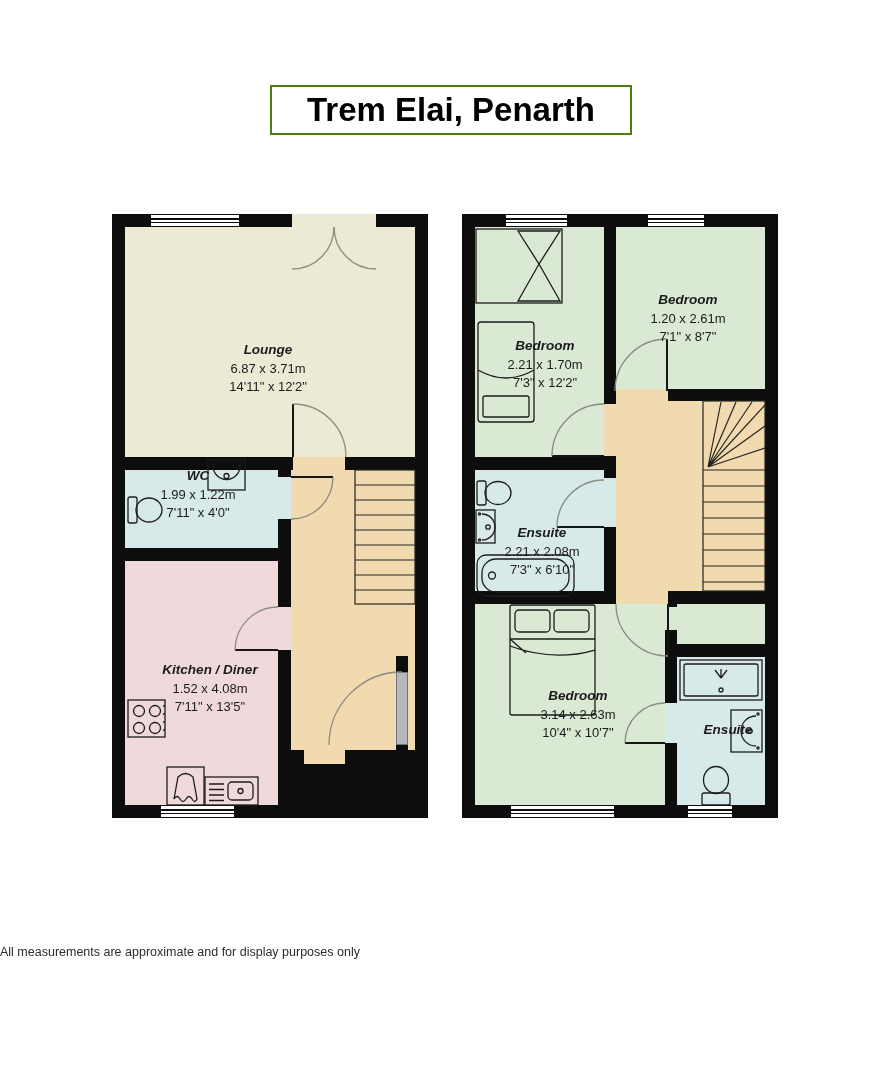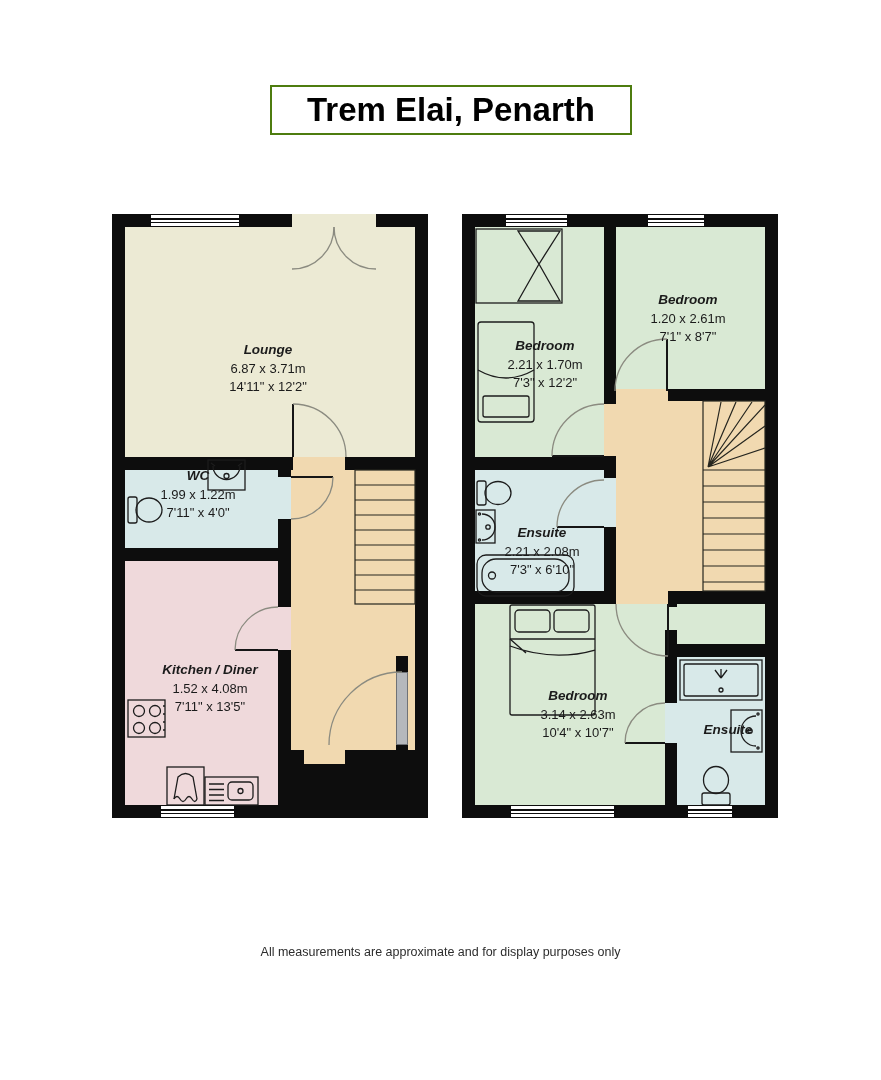--- a/index.html
+++ b/index.html
@@ -27,21 +27,21 @@
   .arc{stroke:var(--swing-arc,#8b8b80);stroke-width:1.3;fill:none;}
   .leaf{stroke:#161616;stroke-width:2;fill:none;}
   .furn{stroke:#1c1c1c;stroke-width:1.3;fill:none;}
   .tread{stroke:#26261f;stroke-width:1.2;fill:none;}
   .label{position:absolute;transform:translate(-50%,-50%);text-align:center;
     font-size:13px;line-height:1.4;white-space:nowrap;color:var(--text,#1b1b1b);}
   .label .rname{font-weight:bold;font-size:13.5px;font-style:italic;}
   
   #total-area{position:absolute;left:0;top:911px;width:100%;text-align:center;
     font-size:19px;color:#1b1b1b;}
-  #disclaimer{position:absolute;left:0;top:945px;width:100%;text-align:center;
+  #disclaimer{position:absolute;left:0;top:945px;width:100%;
     font-size:12.5px;color:#2c2c2c;}
 </style>
 </head>
 <body>
 
 <div id="page">
 
   <div id="title-box">Trem Elai, Penarth</div>
 
   <div class="plan" id="plan-ground">

